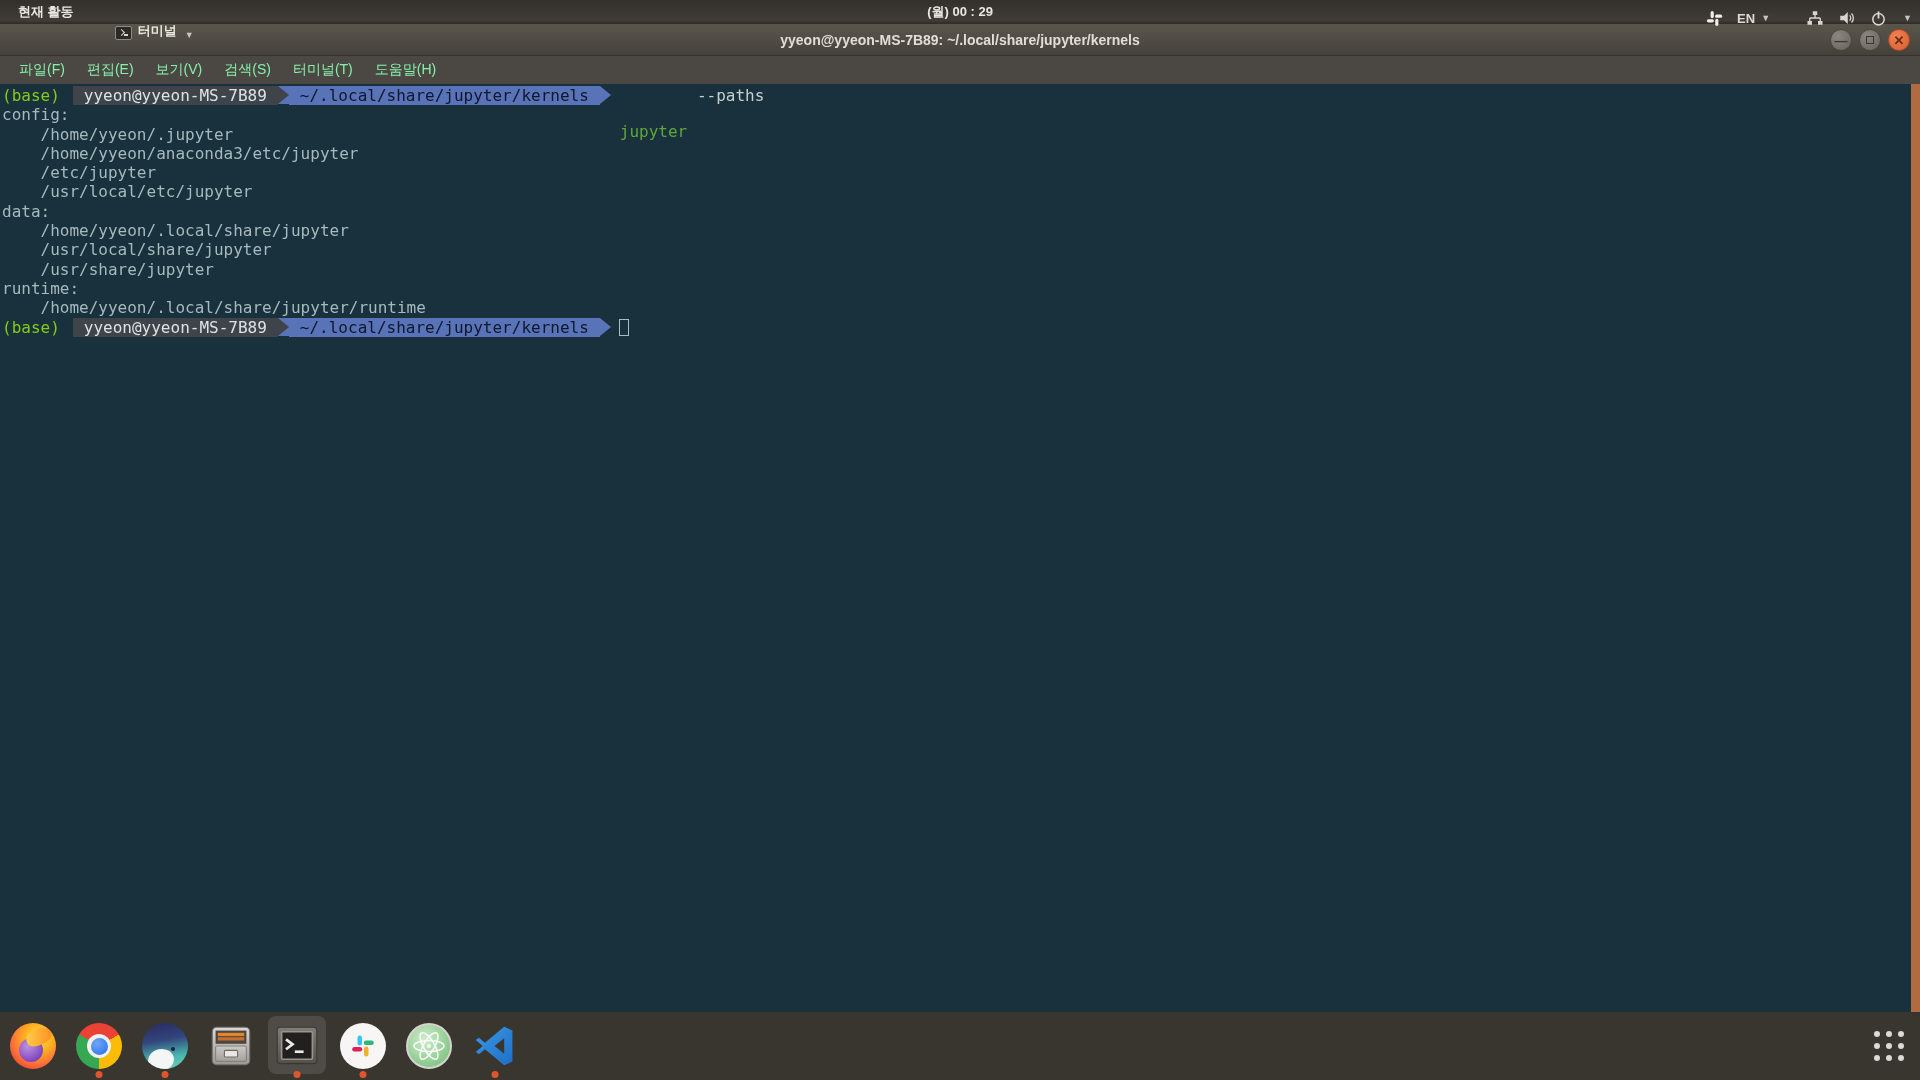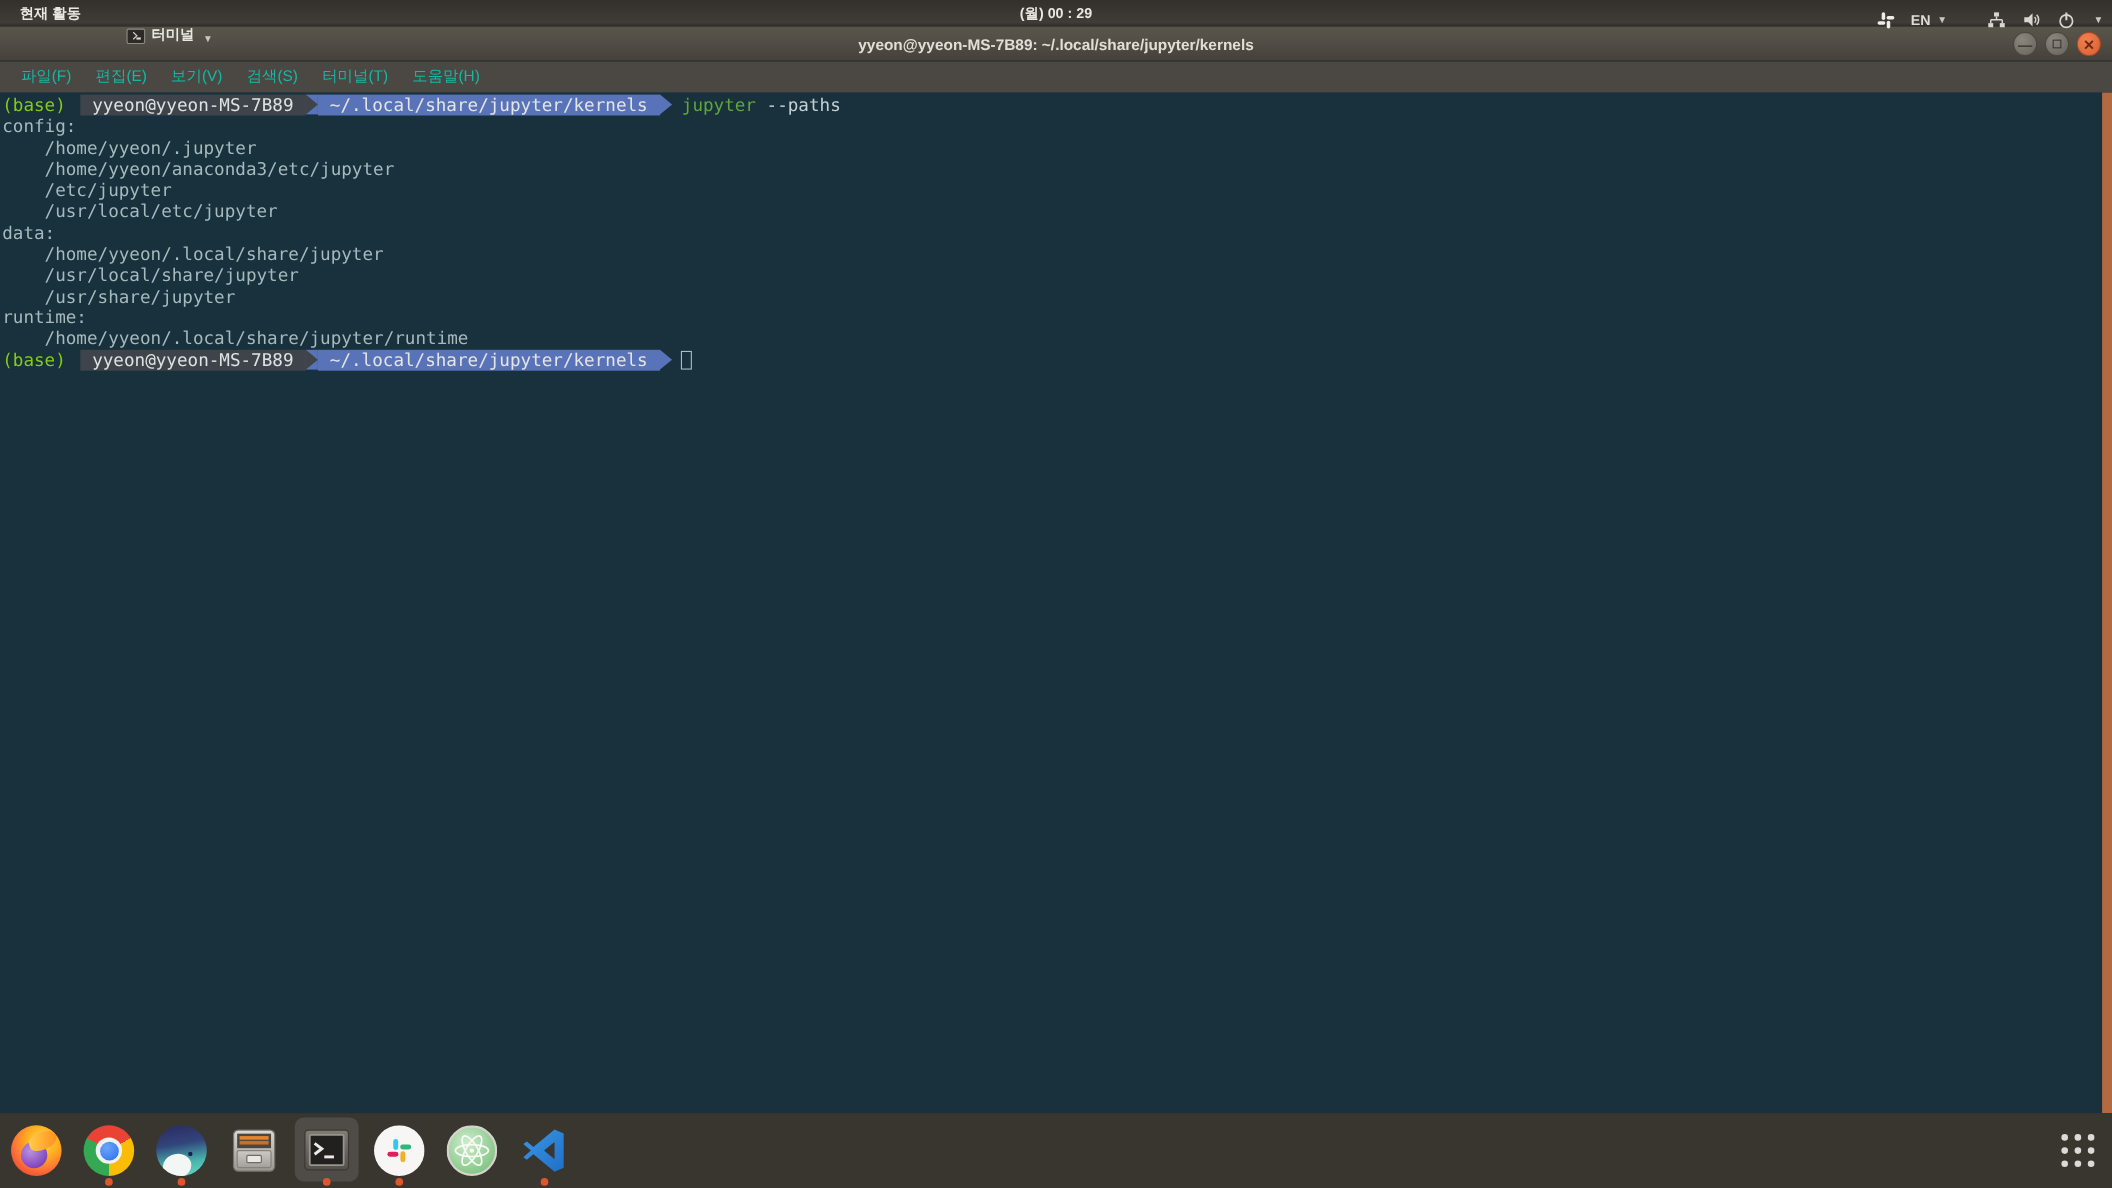--- a/index.html
+++ b/index.html
@@ -33,36 +33,36 @@
   .wbtn { width:22px; height:22px; border-radius:50%; position:relative;
     background:radial-gradient(circle at 35% 30%,#8b877f,#66625a); border:1px solid #4a473f; }
   .wbtn.close { background:radial-gradient(circle at 35% 30%,#f08050,#d95f33); border:1px solid #a84a26; }
   .wbtn .glyph { position:absolute; inset:0; display:flex; align-items:center; justify-content:center;
     color:#3a372f; font-size:13px; font-weight:bold; line-height:1; }
   .wbtn.close .glyph { color:#6e2a12; }
   .wbtn.max .glyph span { width:8px; height:8px; border:1.6px solid #3a372f; display:block; }
 
   .menubar { position:absolute; left:0; top:56px; width:1920px; height:28px; background:#4b4742;
     display:flex; align-items:center; gap:0; padding-left:8px; z-index:20; }
-  .menu-item { color:#14b8a6; font-size:14px; padding:4px 11px; cursor:default; }
+  .menu-item { color:#86efac; font-size:14px; padding:4px 11px; cursor:default; }
 
   
   .term { position:absolute; left:0; top:84px; width:1920px; height:928px; background:#18313c;
     font-family:"DejaVu Sans Mono","Liberation Mono",monospace; font-size:16px; line-height:19.3px;
     color:#a6b9bd; padding:2px 0 0 2px; }
   .t-line { white-space:pre; height:19.3px; }
   .prompt-line { display:flex; align-items:stretch; }
   .venv { color:#84cc16; margin-right:13px; white-space:pre; line-height:19.3px; }
   .chip { display:flex; align-items:center; padding:0 11px; white-space:pre; }
   .chip.user { background:#3e4449; color:#dde2e4; }
-  .chip.cwd  { background:#5873b8; color:#e5e5e5; }
+  .chip.cwd  { background:#5873b8; color:#0f172a; }
   .arrow { width:0; height:0; border-top:9.65px solid transparent; border-bottom:9.65px solid transparent; }
   .arrow.user-cwd { border-left:11px solid #3e4449; background:#5873b8; }
   .arrow.cwd-bg   { border-left:11px solid #5873b8; }
-  .cmd-program { color:#5fa73c; margin-left:9px; line-height:19.3px; white-space:pre; }
+  .cmd-program { color:#5fa73c; margin-left:9px; line-height:19.3px; white-space:pre;margin-top:36px; }
   .cmd-args { color:#c6d0d3; line-height:19.3px; white-space:pre; }
   .cursor-box { width:10px; height:17px; border:1px solid #a9bcbf; margin-left:8px; align-self:center; }
   .scrollbar { position:absolute; right:0; top:84px; width:9px; height:928px; background:#b26b41; }
 
   
   .dock { position:absolute; left:0; top:1012px; width:1920px; height:68px; background:#393630; z-index:30; }
   .dock-items { display:flex; height:68px; align-items:center; padding-left:0; }
   .dock-item { width:66px; height:68px; position:relative; display:flex; align-items:center; justify-content:center; }
   .dock-item .hl { position:absolute; left:4px; top:4px; width:58px; height:58px; background:#4f4c47; border-radius:8px; }
   .dock-icon { position:relative; width:46px; height:46px; display:flex; align-items:center; justify-content:center; }

